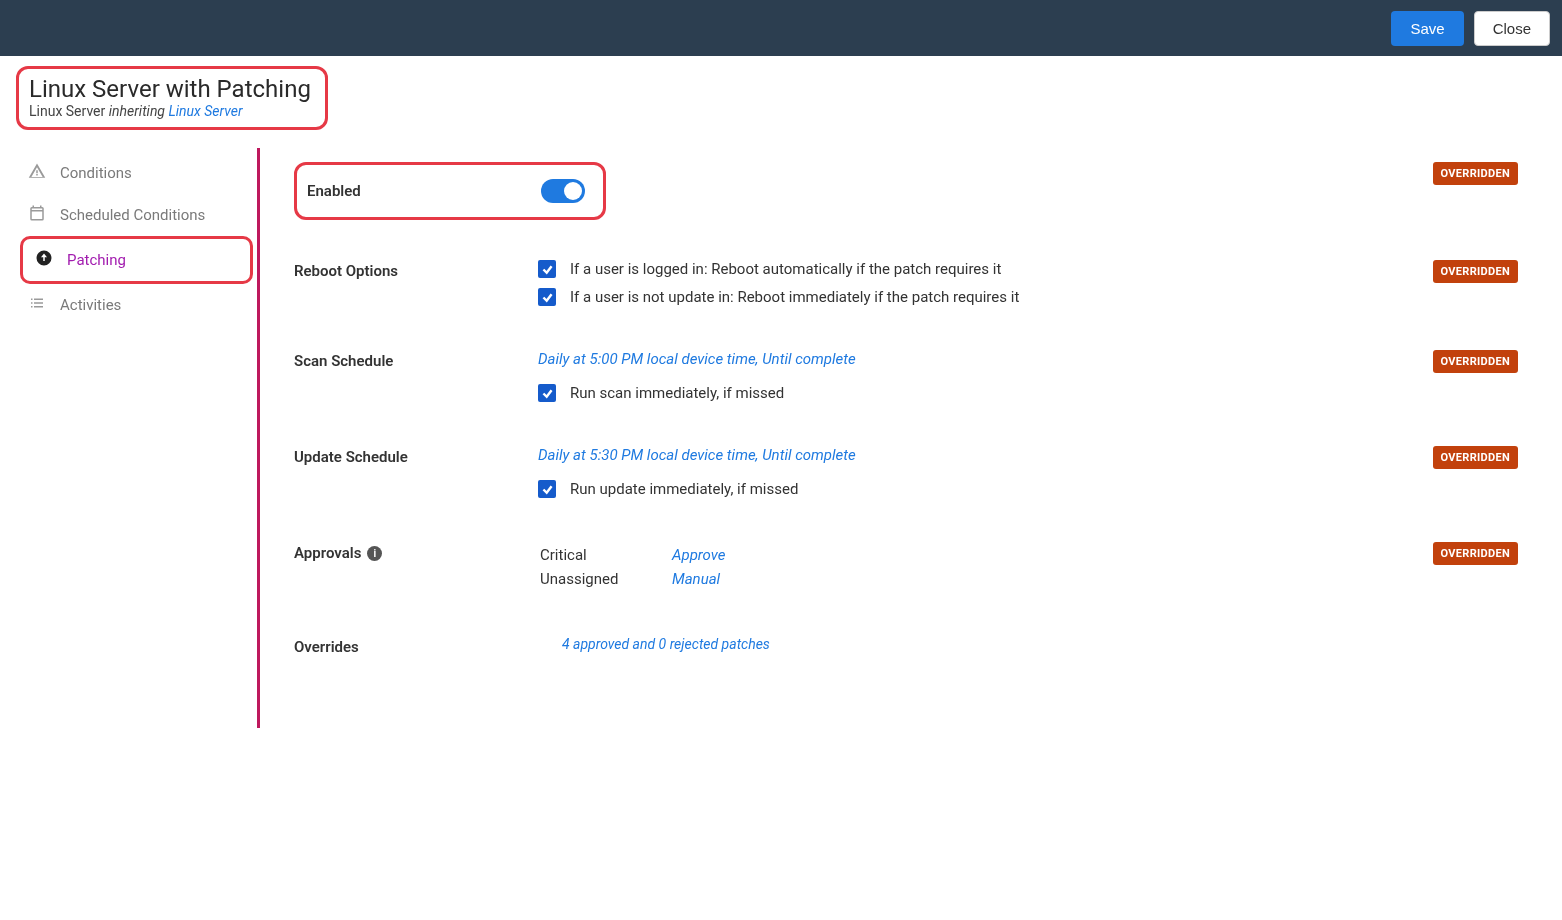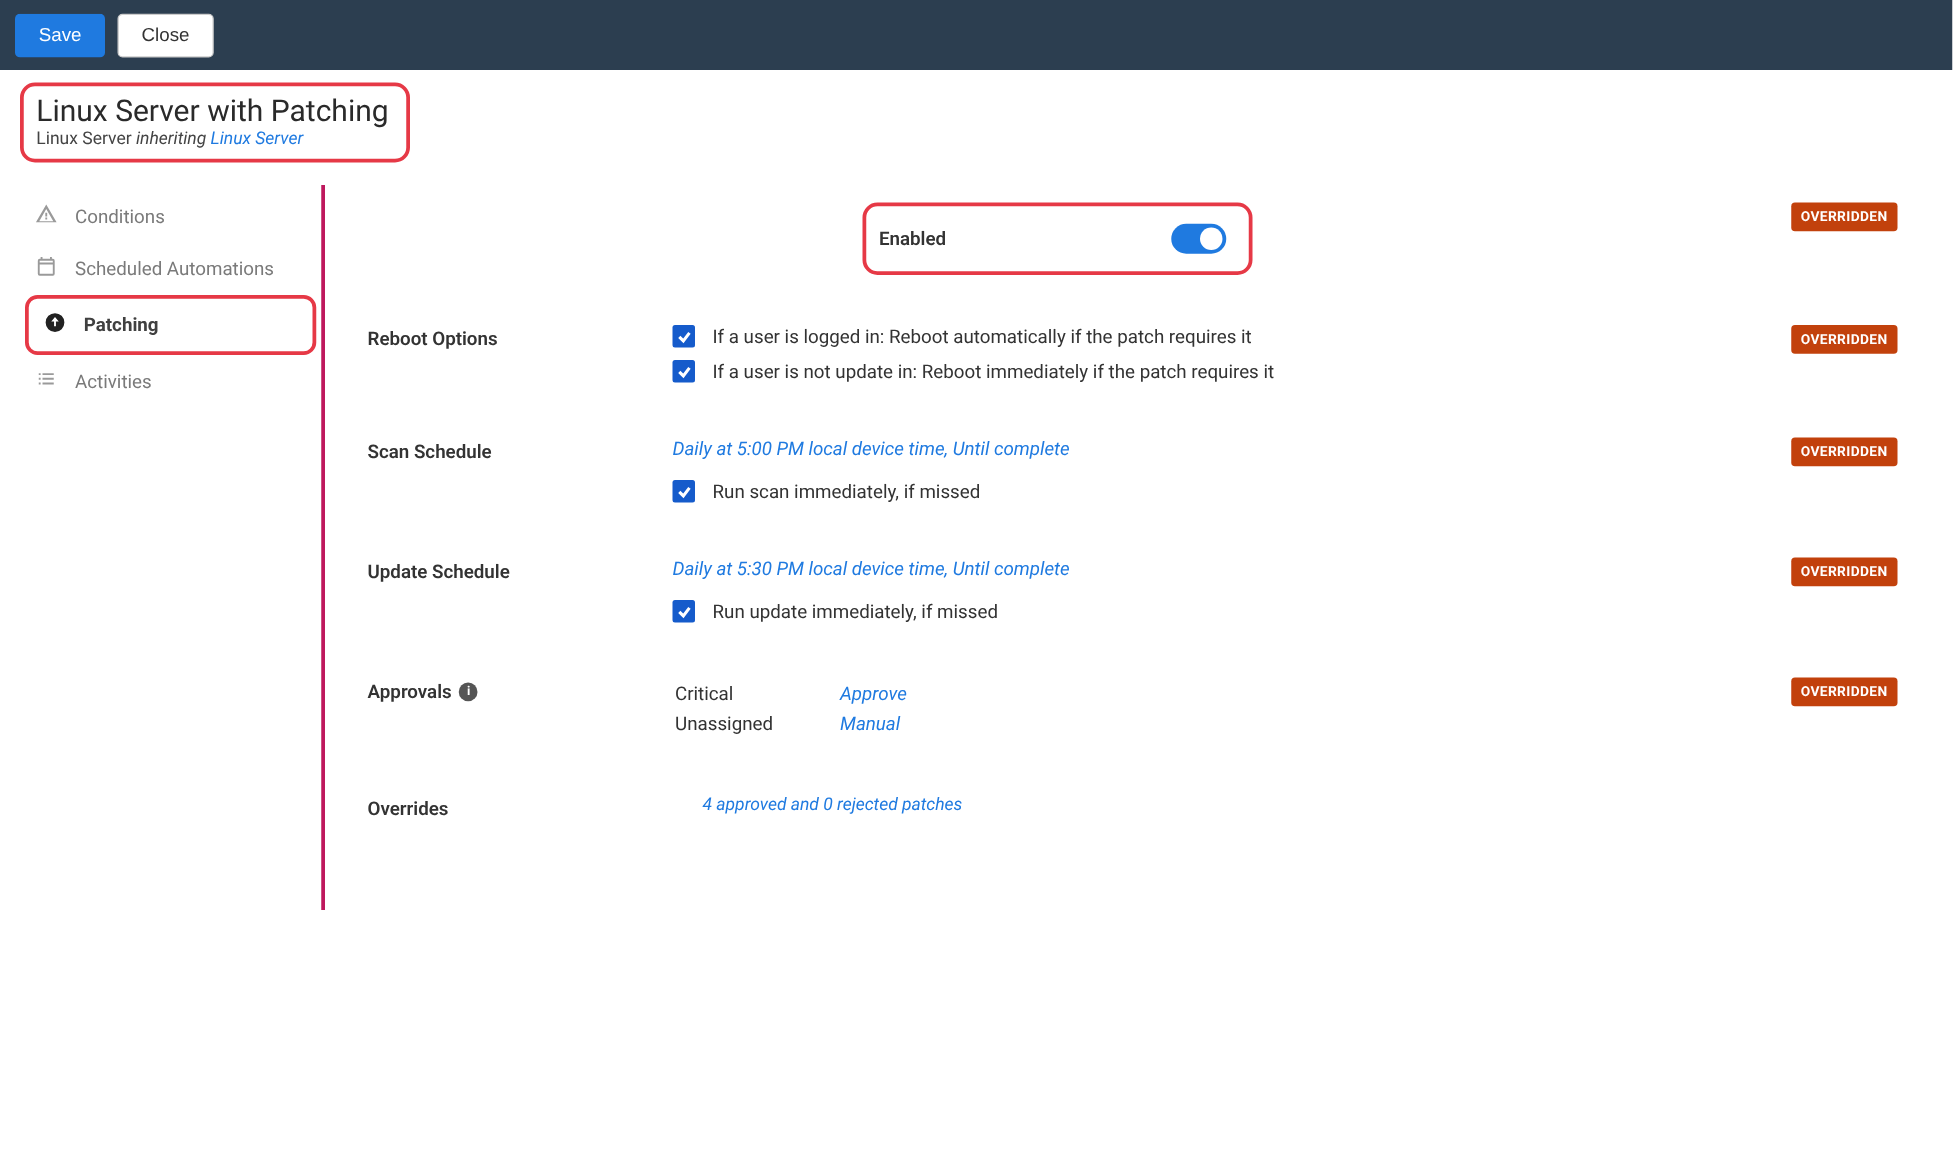--- a/index.html
+++ b/index.html
@@ -7,20 +7,21 @@
   font-family: -apple-system, BlinkMacSystemFont, "Segoe UI", Roboto, Helvetica, Arial, sans-serif;
   font-size: 14px;
   color: #333;
   background: #fff;
   width: 1562px;
 }
 .topbar {
   height: 56px;
   background: #2c3e50;
   display: flex;
+  justify-content: flex-end;
   align-items: center;
   padding: 0 12px;
   gap: 10px;
 }
 .btn {
   padding: 8px 18px;
   border-radius: 4px;
   font-size: 15px;
   cursor: pointer;
   border: 1px solid transparent;
@@ -58,21 +59,21 @@
 .sidebar-item {
   display: flex;
   align-items: center;
   gap: 14px;
   padding: 10px 12px;
   color: #7a7a7a;
   font-size: 15px;
   cursor: pointer;
 }
 .sidebar-item svg { width: 18px; height: 18px; fill: #9a9a9a; flex-shrink: 0; }
-.sidebar-item.active { color: #404040; font-weight: 700; }
+.sidebar-item.active { color: #a21caf; font-weight: 400; }
 .sidebar-item.active svg { fill: #222; }
 .sidebar-item.highlighted {
   border: 3px solid #e63946;
   border-radius: 10px;
   margin: 0 4px;
 }
 .main {
   flex: 1;
   padding: 14px 28px 20px 34px;
   position: relative;
@@ -123,21 +124,21 @@
   display: inline-flex;
   align-items: center;
   padding: 14px 18px 14px 10px;
   gap: 180px;
   margin-bottom: 18px;
 }
 .enabled-label { font-weight: 600; font-size: 15px; }
 .toggle-row {
   display: flex; align-items: flex-start;
 }
-.toggle-row .toggle-col { flex: 1; text-align: center; }
+.toggle-row .toggle-col { flex: 1; }
 .toggle-row .badge-col { width: 120px; display: flex; justify-content: flex-end; }
 .check-line {
   display: flex; align-items: center; gap: 14px;
   margin-bottom: 10px; font-size: 15px; color: #333;
 }
 .check-line:last-child { margin-bottom: 0; }
 .check {
   width: 18px; height: 18px; background: #155bcb; border-radius: 2px;
   display: flex; align-items: center; justify-content: center;
   flex-shrink: 0; cursor: pointer;
@@ -180,21 +181,21 @@
             </svg>
         </span>
         <span>Conditions</span>
       </div>
       <div class="sidebar-item">
         <span>
           <svg viewBox="0 0 24 24">
               <path d="M19 4h-1V2h-2v2H8V2H6v2H5a2 2 0 0 0-2 2v14a2 2 0 0 0 2 2h14a2 2 0 0 0 2-2V6a2 2 0 0 0-2-2zm0 16H5V10h14v10zM5 8V6h14v2H5z"></path>
             </svg>
         </span>
-        <span>Scheduled Automations</span>
+        <span>Scheduled Conditions</span>
       </div>
       <div class="sidebar-item active highlighted">
         <span>
           <svg viewBox="0 0 24 24">
               <path d="M12 2a10 10 0 1 0 0 20 10 10 0 0 0 0-20zm1 14h-2v-5H8l4-5 4 5h-3v5z"></path>
             </svg>
         </span>
         <span>Patching</span>
       </div>
       <div class="sidebar-item">

